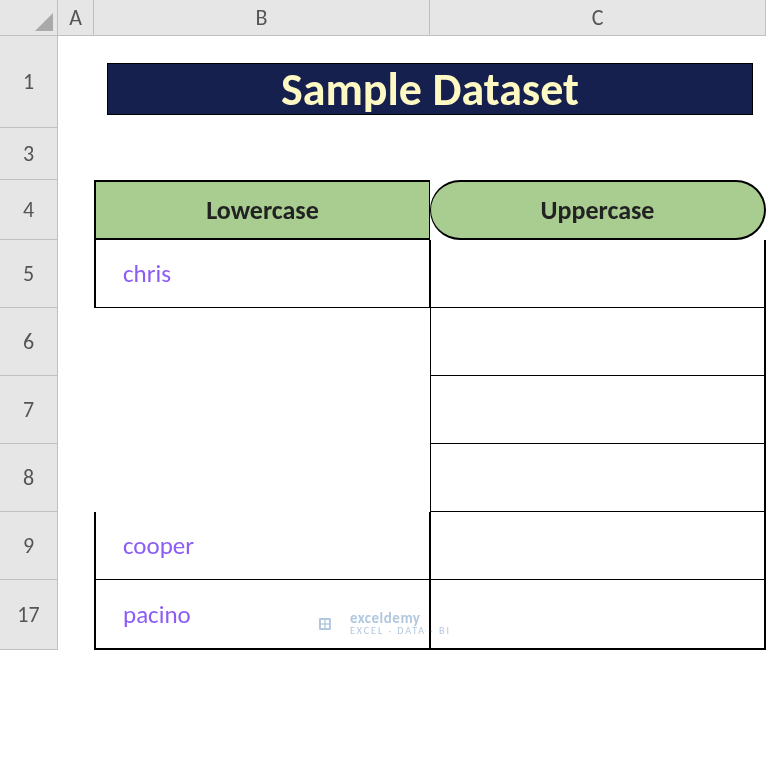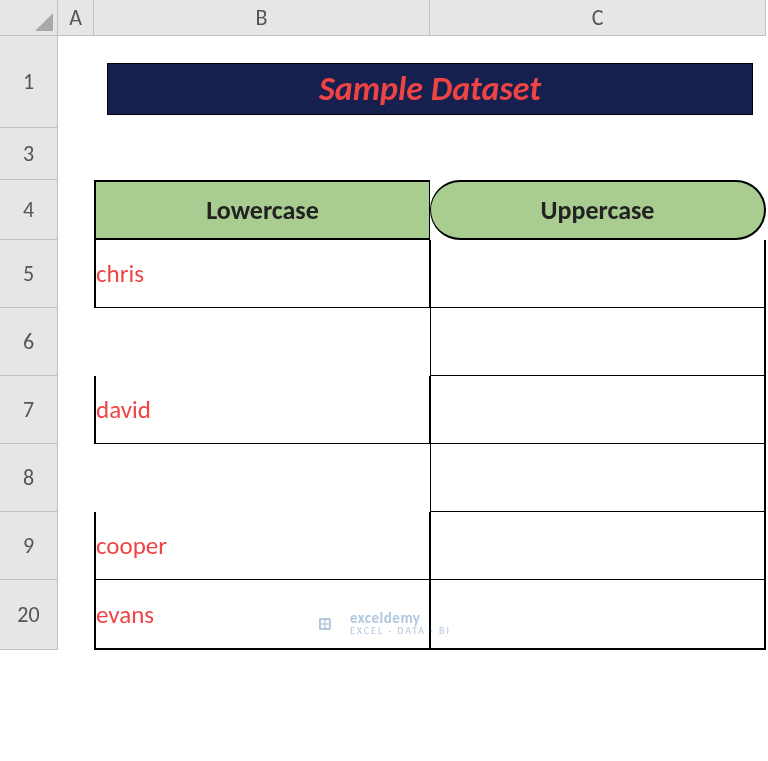--- a/index.html
+++ b/index.html
@@ -62,24 +62,23 @@
   .title-merge {
     grid-column: 3 / span 2;
     grid-row: 3;
     display: flex;
     align-items: center;
     justify-content: center;
     padding: 6px 0;
   }
   .title-inner {
     background: #16204f;
-    color: #ef4444;
-    font-style: italic;
+    color: #fef9c3;
     font-weight: bold;
-    font-size: 34px;
+    font-size: 46px;
     width: 96%;
     height: 80%;
     display: flex;
     align-items: center;
     justify-content: center;
     border: 1px solid #000;
     box-sizing: border-box;
   }
   .table-header {
     background: #a9cd90;
@@ -89,24 +88,24 @@
     display: flex;
     align-items: center;
     justify-content: center;
     border-top: 2px solid #000;
     border-bottom: 2px solid #000;
   }
   .th-left { border-left: 2px solid #000; border-right: 1px solid #000; }
   .th-right { border-right: 2px solid #000; border-left: 1px solid #000; border-radius: 30px; }
   .data-cell {
     font-size: 25px;
-    color: #ef4444;
+    color: #8b5cf6;
     display: flex;
     align-items: center;
-    padding-left: 0;
+    padding-left: 27px;
     border-bottom: 1px solid #000;
   }
   .dl { border-left: 2px solid #000; border-right: 1px solid #000; }
   .dr { border-right: 2px solid #000; border-left: 1px solid #000; }
   .last-row { border-bottom: 2px solid #000; }
   .watermark {
     position: absolute;
     bottom: 14px;
     left: 50%;
     transform: translateX(-50%);
@@ -156,32 +155,31 @@
   <div class="cell table-header th-right" style="grid-row:5;grid-column:4">Uppercase</div>
 
   <div class="rowhdr" style="grid-row:6">5</div>
   <div class="cell data-cell dl" style="grid-row:6;grid-column:3">chris</div>
   <div class="cell data-cell dr" style="grid-row:6;grid-column:4"></div>
 
   <div class="rowhdr" style="grid-row:7">6</div>
   <div class="cell data-cell dr" style="grid-row:7;grid-column:4"></div>
 
   <div class="rowhdr" style="grid-row:8">7</div>
-  <div class="cell data-cell dl" style="grid-row:8;grid-column:3">david</div>
   <div class="cell data-cell dr" style="grid-row:8;grid-column:4"></div>
 
   <div class="rowhdr" style="grid-row:9">8</div>
   <div class="cell data-cell dr" style="grid-row:9;grid-column:4"></div>
 
   <div class="rowhdr" style="grid-row:10">9</div>
   <div class="cell data-cell dl" style="grid-row:10;grid-column:3">cooper</div>
   <div class="cell data-cell dr" style="grid-row:10;grid-column:4"></div>
 
-  <div class="rowhdr" style="grid-row:11">20</div>
-  <div class="cell data-cell dl last-row" style="grid-row:11;grid-column:3">evans</div>
+  <div class="rowhdr" style="grid-row:11">17</div>
+  <div class="cell data-cell dl last-row" style="grid-row:11;grid-column:3">pacino</div>
   <div class="cell data-cell dr last-row" style="grid-row:11;grid-column:4"></div>
 
   <div class="watermark">
     <svg width="16" height="16" viewBox="0 0 24 24">
         <rect x="3" y="3" width="18" height="18" rx="2" fill="#b2c8df"></rect>
         <rect x="6" y="6" width="5" height="5" fill="#fff"></rect>
         <rect x="13" y="6" width="5" height="5" fill="#fff"></rect>
         <rect x="6" y="13" width="5" height="5" fill="#fff"></rect>
         <rect x="13" y="13" width="5" height="5" fill="#fff"></rect>
       </svg>

